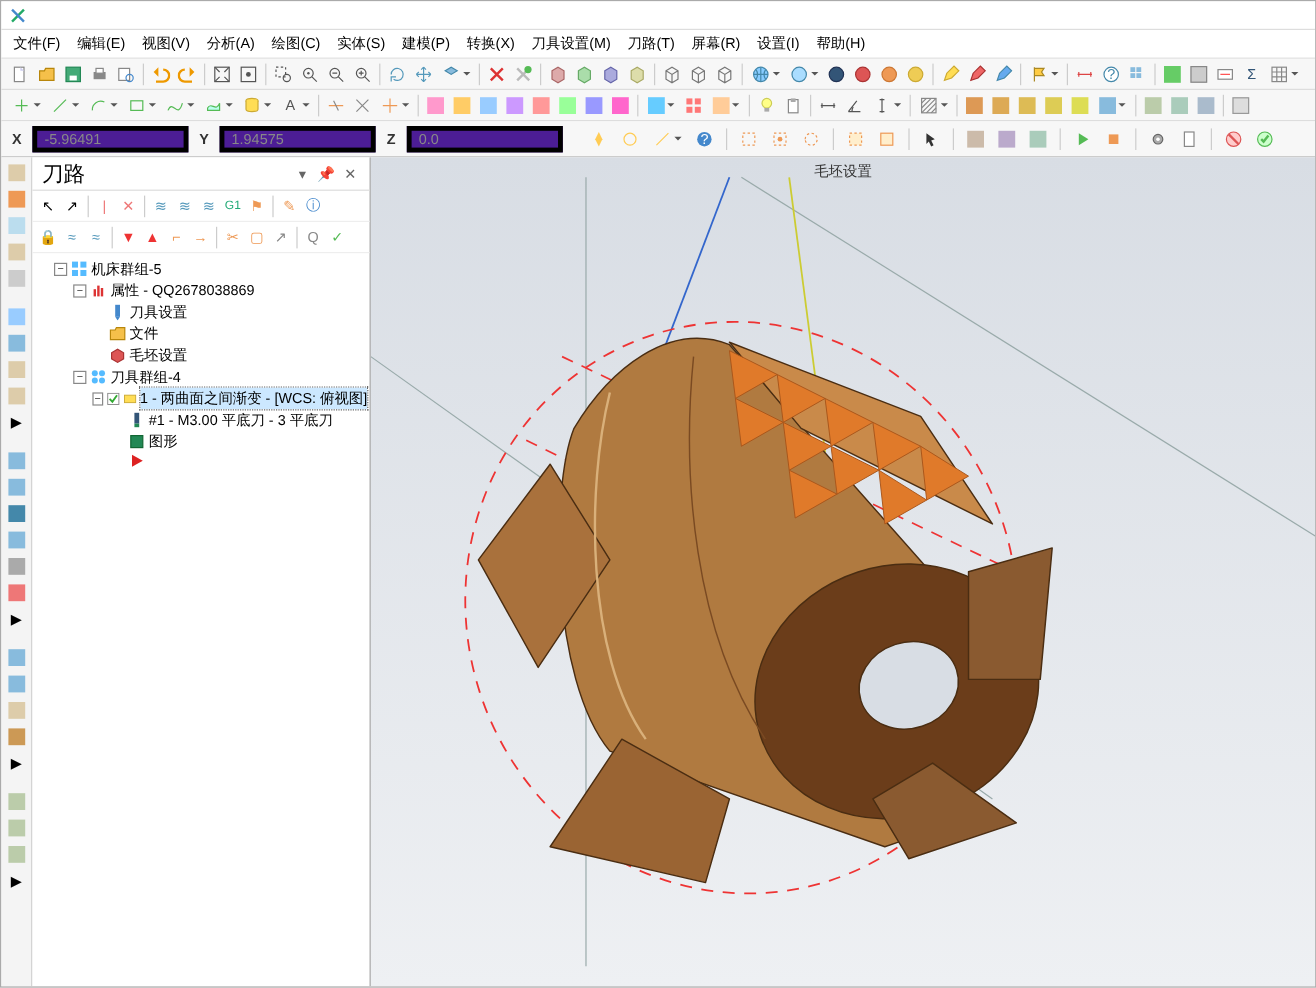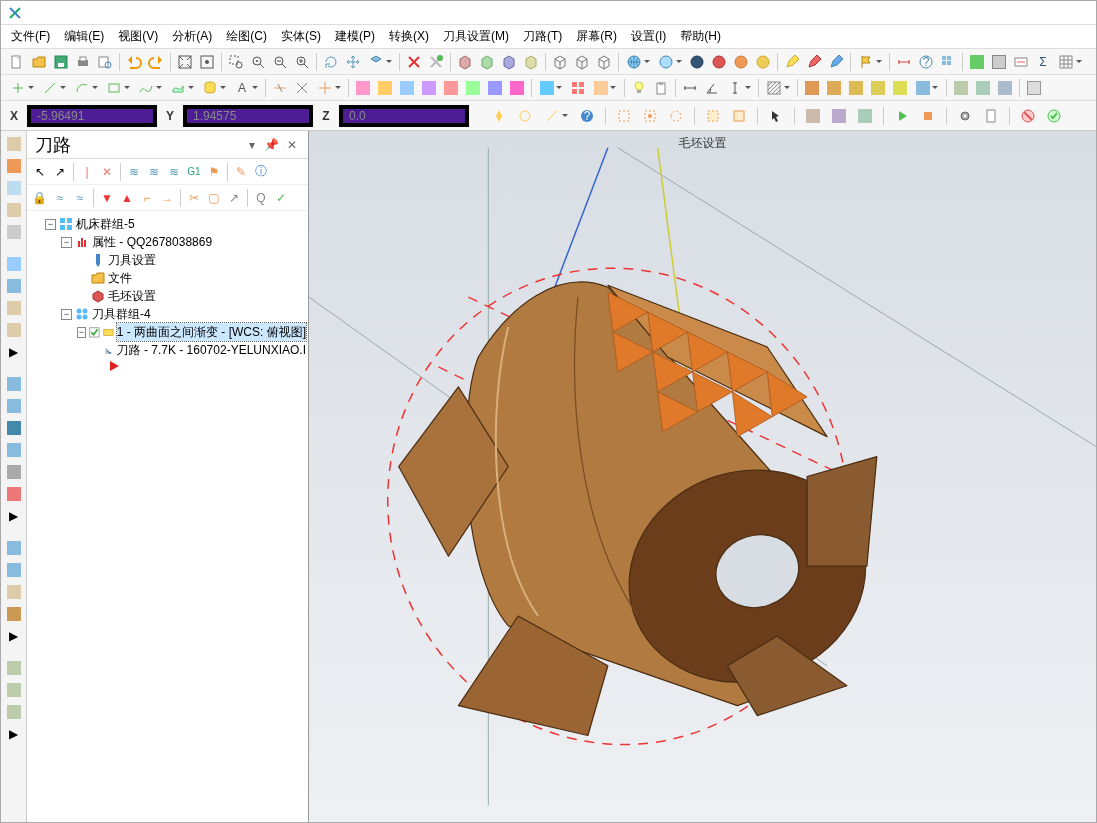--- a/index.html
+++ b/index.html
@@ -788,23 +788,31 @@
               <span class="ic"><svg viewBox="0 0 14 14">
                         <rect x="1" y="3" width="12" height="8" fill="#fd5" stroke="#ca3"></rect>
                       </svg></span>
               <span class="sel">1 - 两曲面之间渐变 - [WCS: 俯视图]</span>
             </li>
             <li>
                     <ul>
               <li>
                         <span style="width:11px"></span>
                         <span class="ic"><svg viewBox="0 0 14 14">
-                            <path d="M2 4c4 0 4 6 8 6M2 7c4 0 4 3 8 3M2 10h8" fill="none" stroke="#357"></path>
+                            <rect x="5" y="1" width="4" height="9" fill="#357"></rect>
+                            <rect x="5" y="10" width="4" height="3" fill="#285"></rect>
                           </svg></span>
-                        <span>刀路 - 7.7K - 160702-YELUNXIAO.I</span>
+                        <span>#1 - M3.00 平底刀 - 3 平底刀</span>
+                      </li>
+              <li>
+                        <span style="width:11px"></span>
+                        <span class="ic"><svg viewBox="0 0 14 14">
+                            <rect x="2" y="2" width="10" height="10" fill="#285" stroke="#163"></rect>
+                          </svg></span>
+                        <span>图形</span>
                       </li>
               <li>
                         <span style="width:11px"></span>
                         <span class="ic"><svg viewBox="0 0 14 14">
                             <path d="M3 2l9 5-9 5z" fill="#d22"></path>
                           </svg></span>
                       </li>
             </ul>
                   </li>
           </ul>

